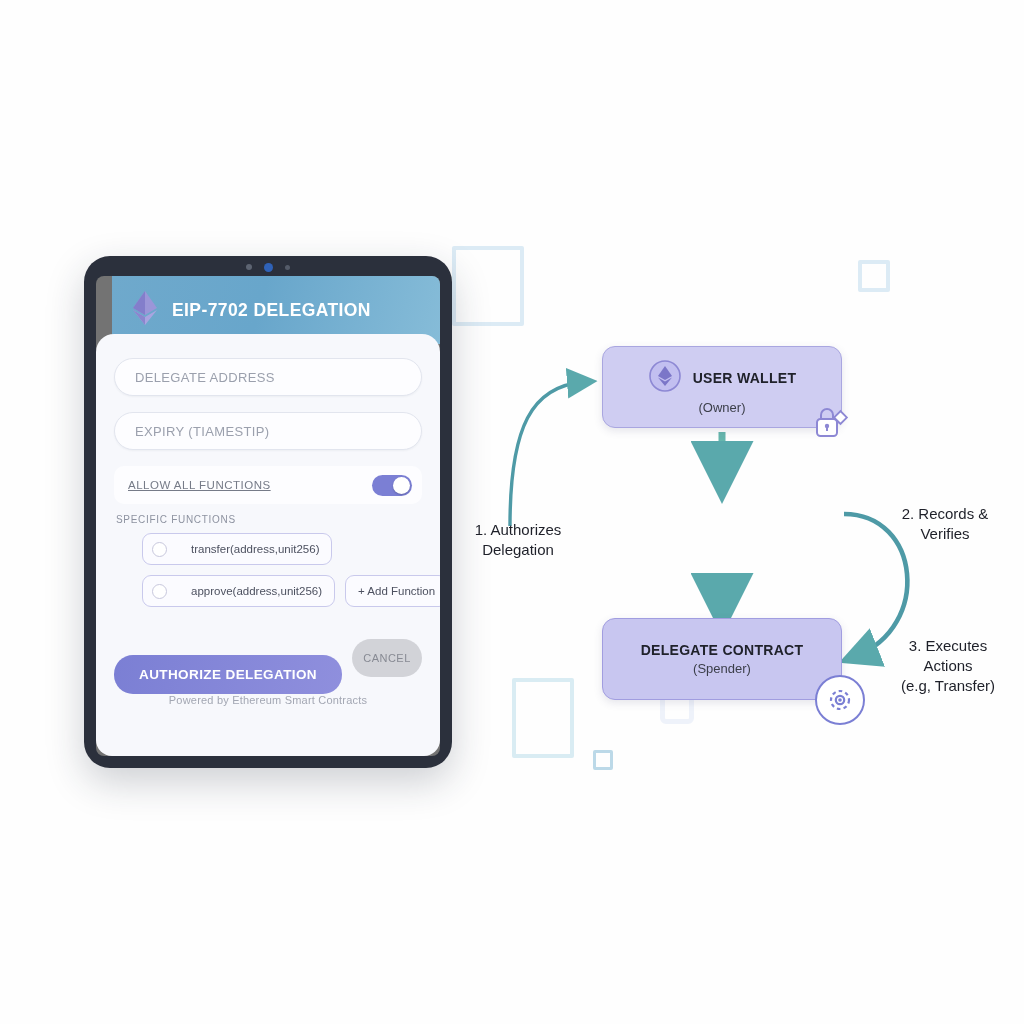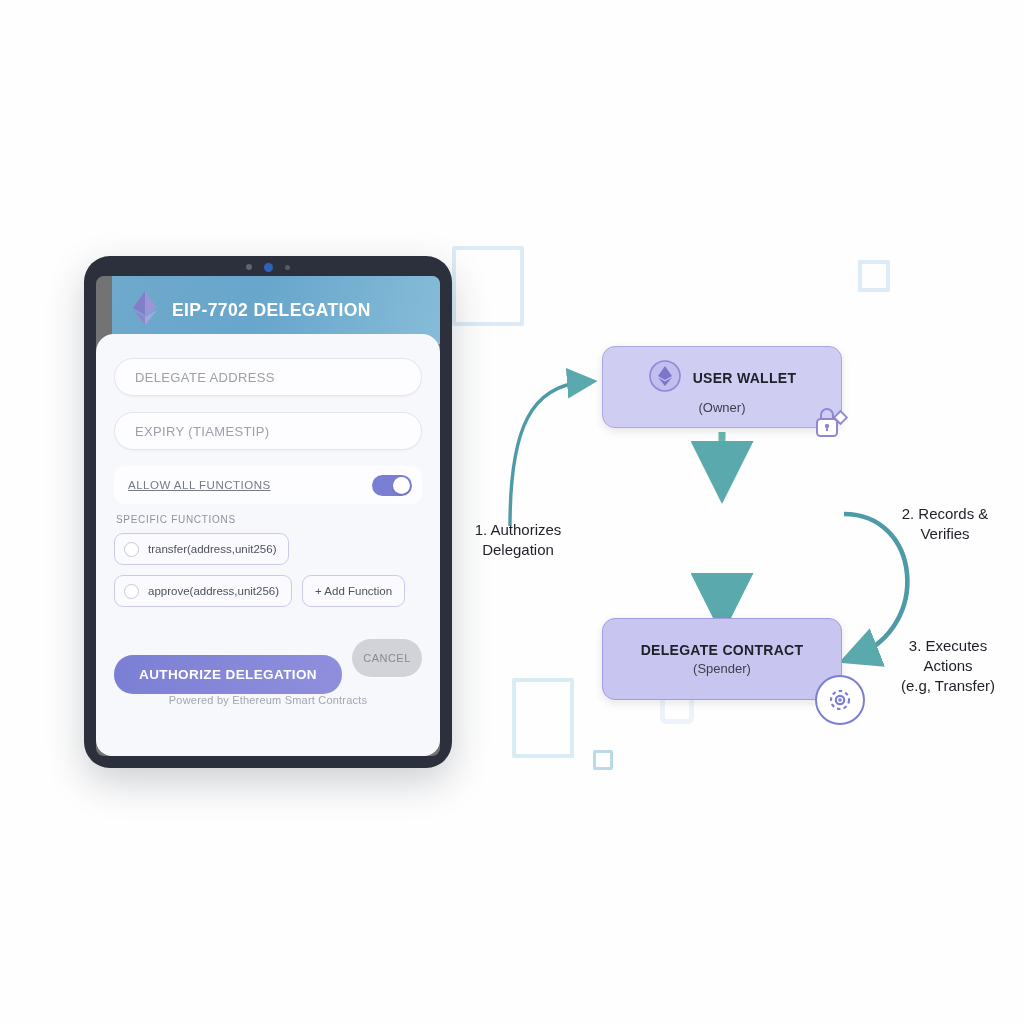--- a/index.html
+++ b/index.html
@@ -81,22 +81,23 @@
   .switch .knob {
     position: absolute; right: 2px; top: 2px; width: 17px; height: 17px;
     border-radius: 50%; background: #ffffff; box-shadow: 0 1px 2px rgba(0,0,0,.2);
   }
 
   .section-label { color: #8d92a0; font-size: 10px; letter-spacing: .7px; margin: 4px 0 8px 2px; }
 
   .fn-row { display: flex; gap: 10px; margin-bottom: 10px; }
   .fn-chip {
     height: 32px; border: 1.3px solid #c9c9ec; border-radius: 9px;
-    background: #fbfbff; display: flex; align-items: center; gap: 9px;
+    background: #fbfbff; display: flex; align-items: center; gap: 24px;
     padding: 0 12px 0 9px;
+    margin-left: 28px;
   }
   .fn-chip .radio {
     width: 15px; height: 15px; border-radius: 50%;
     border: 1.6px solid #c8c8dd; background: #fff; flex: none;
   }
   .fn-chip .fn-label { color: #4d5160; font-size: 11.5px; white-space: nowrap; }
   .add-chip {
     height: 32px; border: 1.3px solid #c9c9ec; border-radius: 9px;
     background: #fbfbff; display: flex; align-items: center; padding: 0 12px;
     color: #4d5160; font-size: 11.5px; white-space: nowrap;

